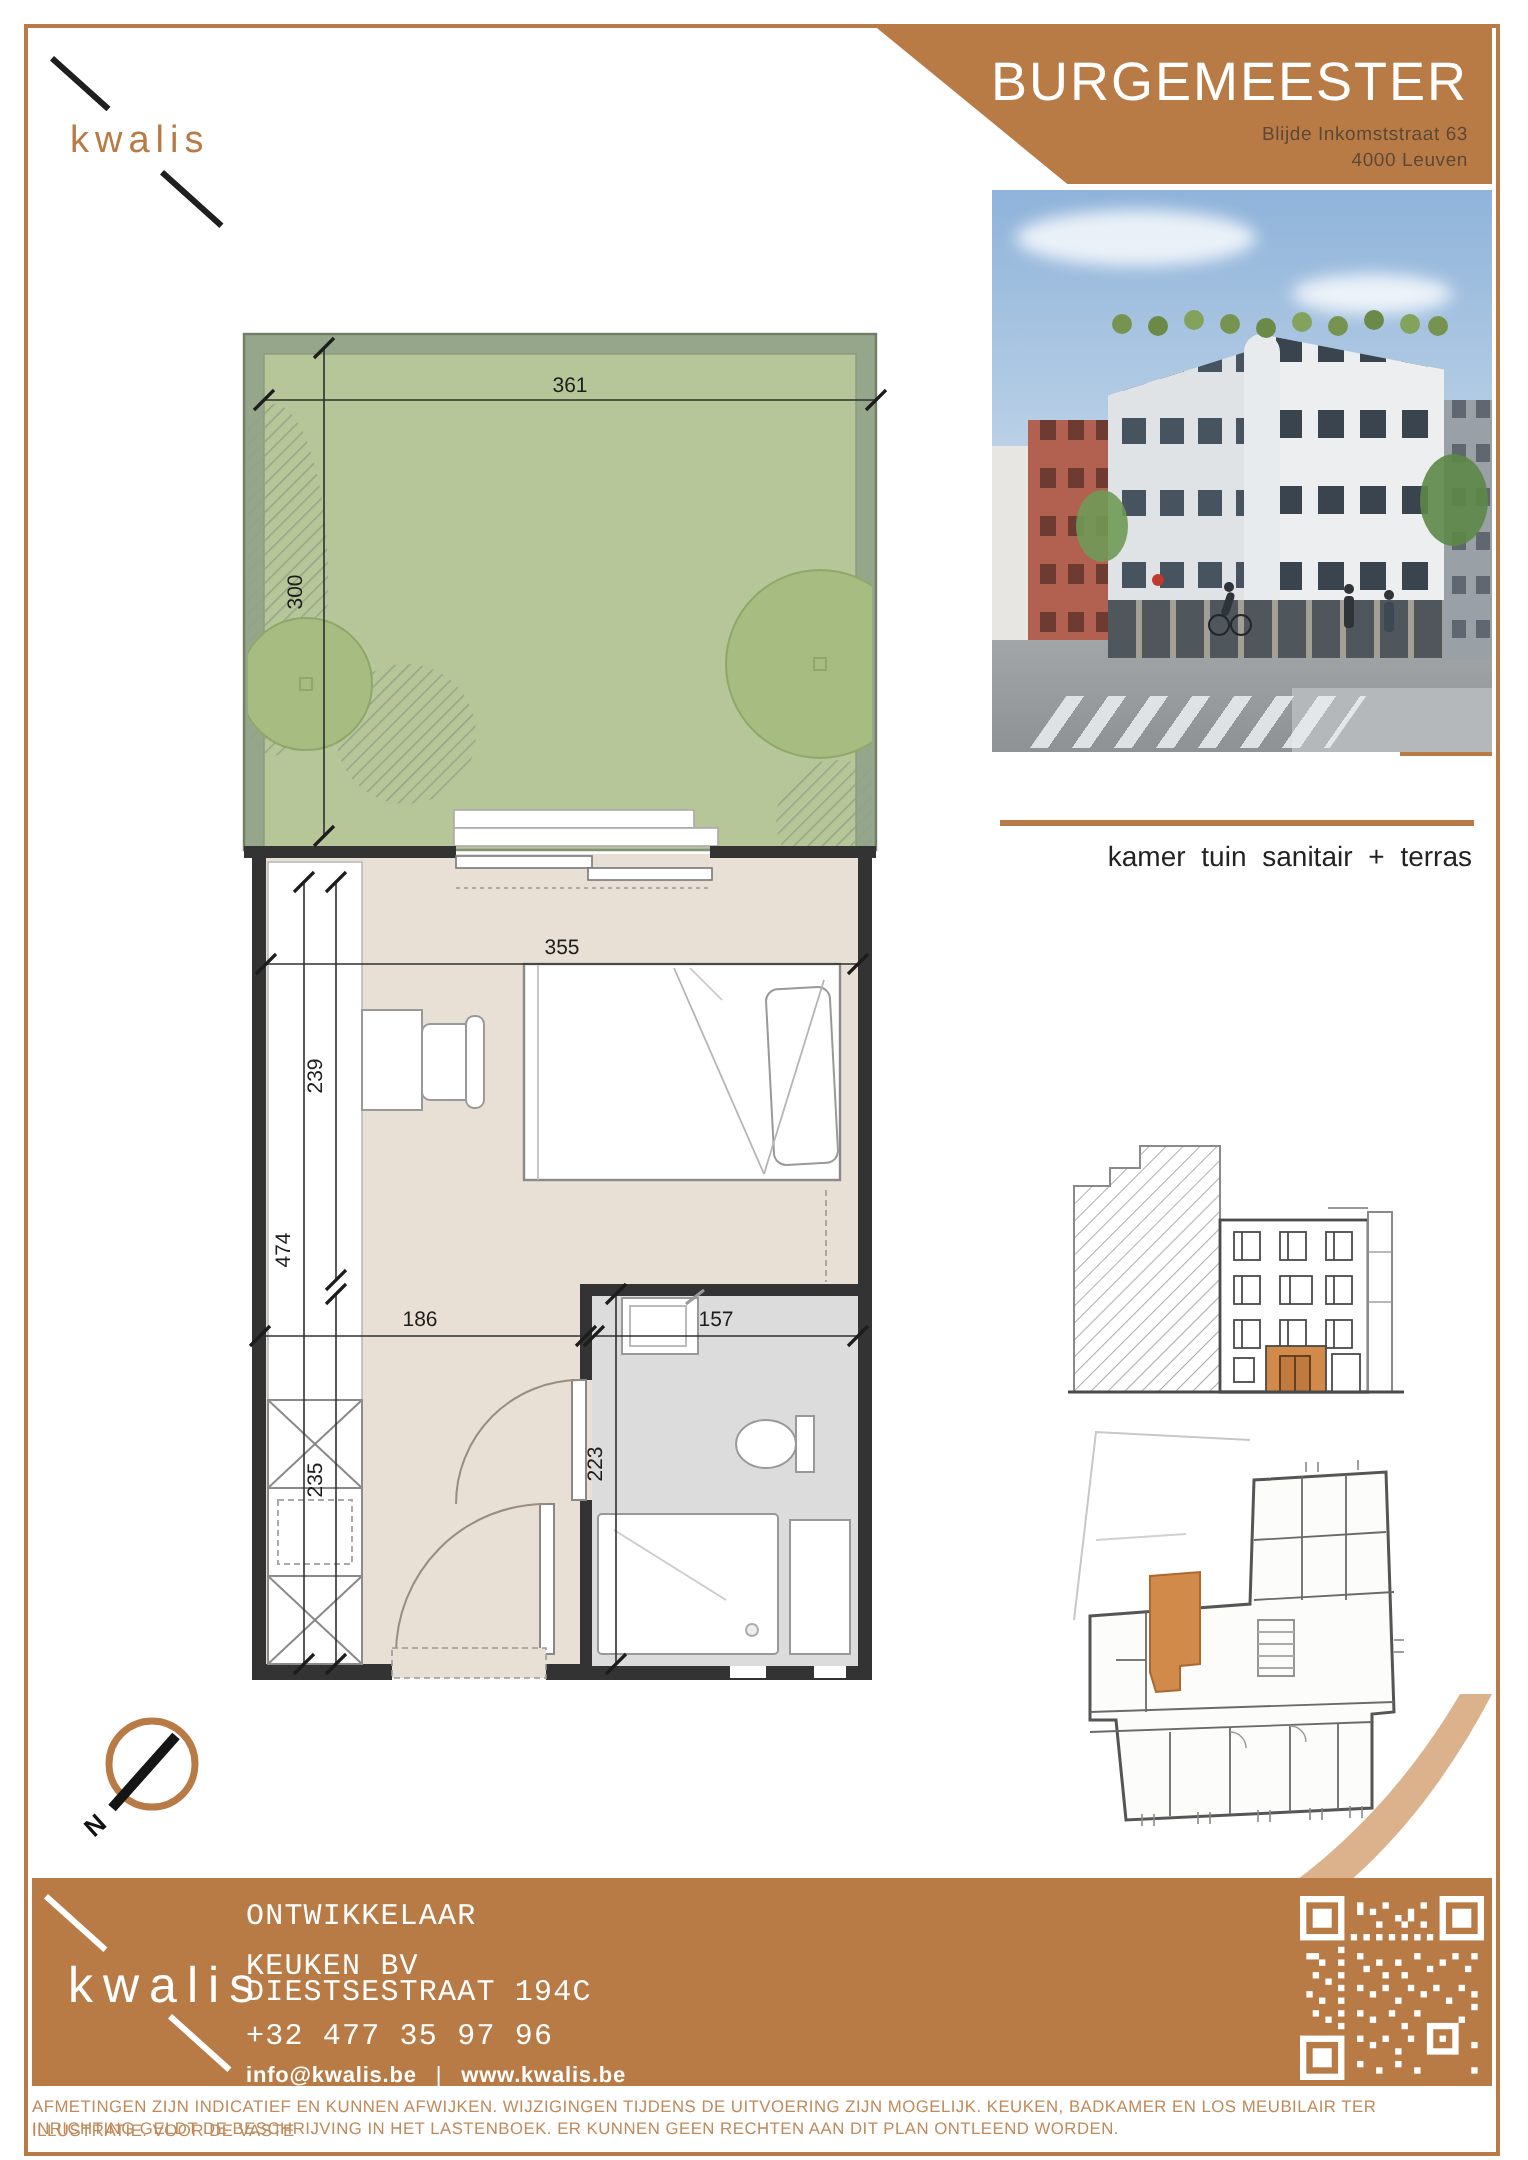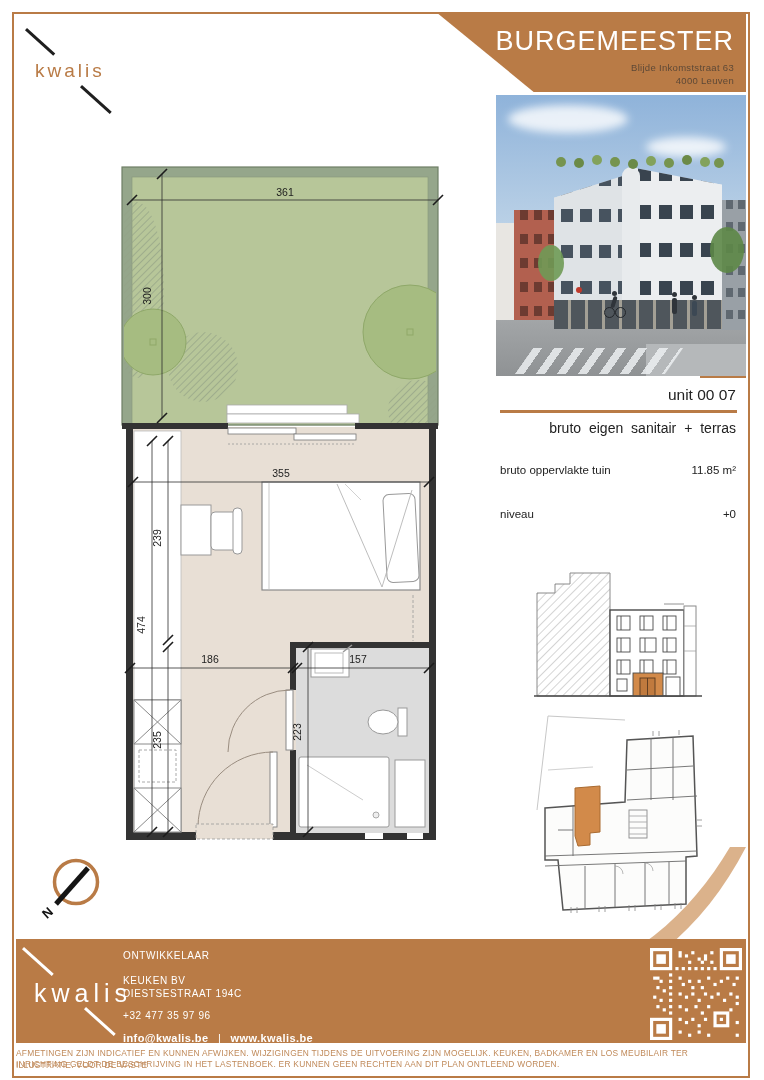--- a/index.html
+++ b/index.html
@@ -34,21 +34,21 @@
      repeating-linear-gradient(to right,transparent 0 14px,rgba(232,220,196,.55) 14px 17px);}
   .street{background:linear-gradient(180deg,#a3a6a8,#8f9294);}
   .person{background:#2f343a;border-radius:2px;}
   .head{background:#2f343a;border-radius:50%;}
   .roofgreen{width:10px;height:10px;border-radius:50%;background:#76944f;
      box-shadow:18px 1px 0 #6b8a47,36px -2px 0 #83a25c,54px 0 0 #76944f,72px 2px 0 #6b8a47,
      90px -1px 0 #83a25c,108px 1px 0 #76944f,126px -2px 0 #6b8a47,144px 0 0 #83a25c,158px 1px 0 #76944f;}
   
   #floorplan text{font-family:"Liberation Sans",sans-serif;font-size:10.5px;fill:#1d1d1d;}
   
-  .f-small{color:#fff;font-size:10px;letter-spacing:.6px;white-space:nowrap;}
+  .f-small{color:#fff;font-size:15px;letter-spacing:.6px;white-space:nowrap;font-family:Liberation Mono, monospace;}
   .f-contact{color:#fff;font-size:11px;font-weight:bold;letter-spacing:.4px;white-space:nowrap;}
   .f-contact a{color:#fff;text-decoration:none;}
   .disc{width:732px;text-align:left;font-size:8.4px;letter-spacing:.25px;color:#c08a5a;line-height:11.5px;}
 </style>
 </head>
 <body>
 
 <div id="page">
 
   <div class="abs" style="left:12px;top:12px;width:734px;height:1062px;border:2px solid #b97b46;"></div>
@@ -91,32 +91,23 @@
     <div class="abs head" style="left:116px;top:196px;width:5px;height:5px;"></div>
     <div class="abs person" style="left:116px;top:201px;width:4px;height:12px;transform:rotate(18deg);"></div>
     <div class="abs" style="left:108px;top:212px;width:9px;height:9px;border:1.5px solid #23272b;border-radius:50%;"></div>
     <div class="abs" style="left:119px;top:212px;width:9px;height:9px;border:1.5px solid #23272b;border-radius:50%;"></div>
     <div class="abs person" style="left:176px;top:203px;width:5px;height:16px;"></div>
     <div class="abs head" style="left:176px;top:197px;width:5px;height:5px;"></div>
     <div class="abs person" style="left:196px;top:206px;width:5px;height:15px;background:#3c4854;"></div>
     <div class="abs head" style="left:196px;top:200px;width:5px;height:5px;"></div>
   </div>
 
-  <div class="abs u-num" style="left:500px;top:386px;width:236px;">unit 00 07</div>
   <div class="abs" style="left:500px;top:410px;width:237px;height:3px;background:#b97b46;"></div>
-  <div class="abs u-desc" style="left:500px;top:420px;width:236px;">bruto eigen sanitair + terras</div>
+  <div class="abs u-desc" style="left:500px;top:420px;width:236px;">kamer tuin sanitair + terras</div>
   <div class="abs" style="left:500px;top:462px;width:236px;">
-    <div class="spec-row">
-      <span>bruto oppervlakte tuin</span>
-      <span>11.85 m²</span>
-    </div>
-  </div>
-  <div class="abs spec-row" style="left:500px;top:506px;width:236px;">
-    <span>niveau</span>
-    <span>+0</span>
   </div>
 
   <svg id="floorplan" class="abs" style="left:115px;top:160px;" width="330" height="700" viewBox="0 0 330 700">
     <defs>
       <pattern id="hatchG" width="5" height="5" patternUnits="userSpaceOnUse" patternTransform="rotate(45)">
         <line x1="0" y1="0" x2="0" y2="5" stroke="#93a287" stroke-width="1.4"></line>
       </pattern>
       <clipPath id="gardenClip">
           <rect x="9" y="9" width="312" height="254"></rect>
         </clipPath>

